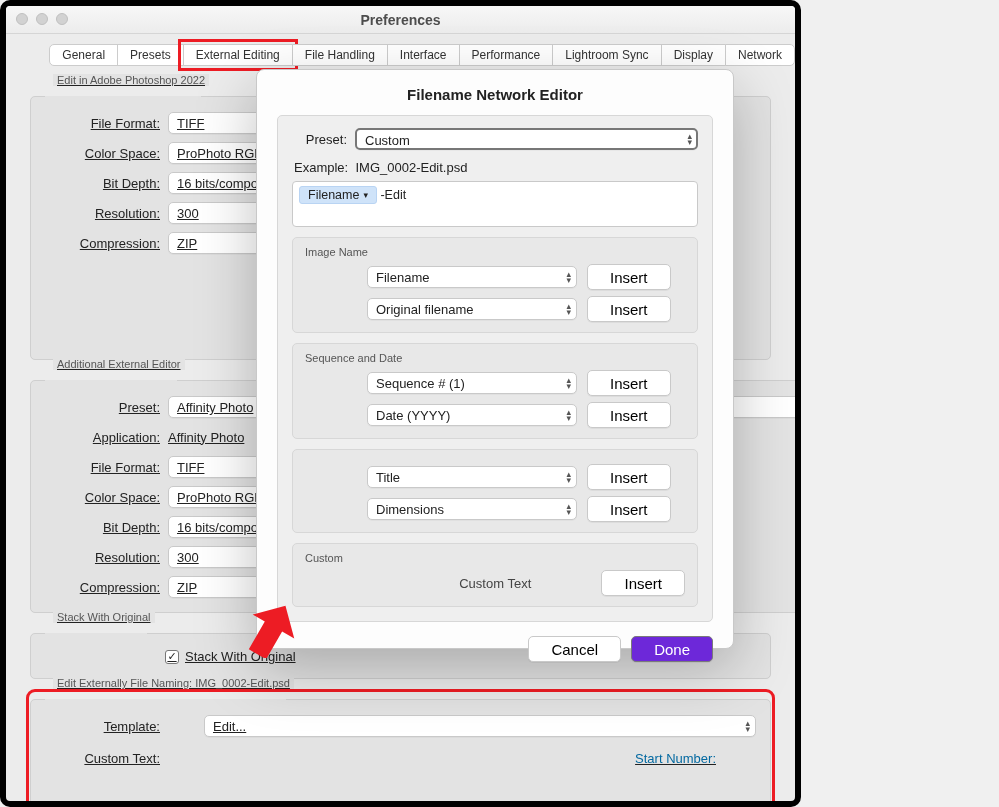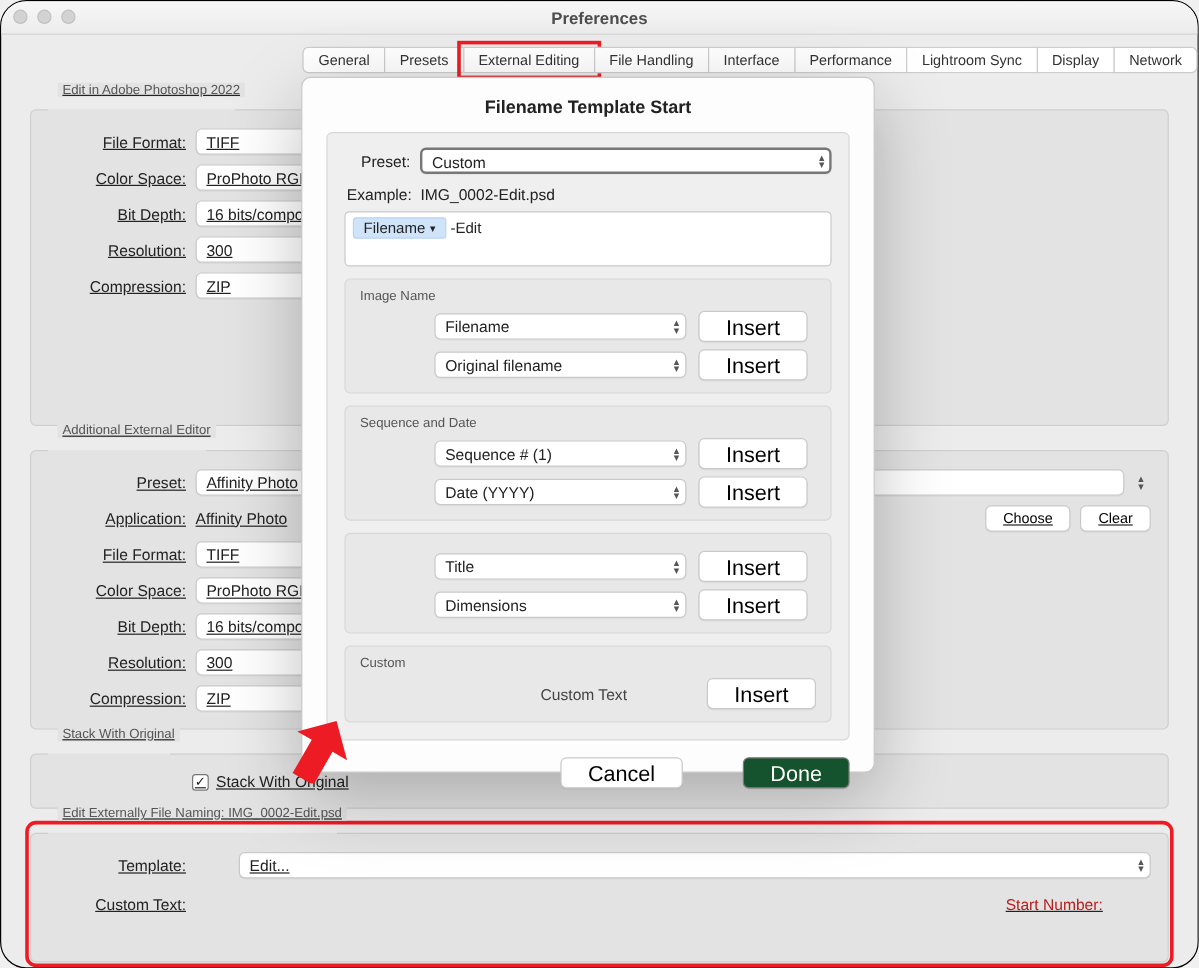--- a/index.html
+++ b/index.html
@@ -4,27 +4,27 @@
 <style>
   * { box-sizing: border-box; }
   body {
     margin: 0;
     font-family: -apple-system, "Helvetica Neue", Arial, sans-serif;
     font-size: 13px;
     color: #222;
     background: #f0f0f0;
   }
   .window {
-    width: 999px;
+    width: 801px;
     height: 807px;
     background: #ececec;
     position: relative;
     overflow: hidden;
-    border: 1px solid #000000;
-    border-radius: 22px;
+    border: 6px solid #000000;
+    border-radius: 10px;
   }
   .titlebar {
     height: 28px;
     position: relative;
     text-align: center;
     line-height: 28px;
     font-weight: 600;
     font-size: 14px;
     color: #4d4d4d;
     border-bottom: 1px solid #d5d5d5;
@@ -91,40 +91,40 @@
   .select-wrap {
     position: relative; display: inline-block;
   }
   .select-wrap .caret {
     position: absolute; right: 6px; top: 50%; transform: translateY(-50%);
     font-size: 9px; color: #555; pointer-events: none;
     line-height: 6px;
   }
   .btn {
     background: #fff; border: 1px solid #c9c9c9; border-radius: 5px;
-    padding: 2px 14px; height: 22px; font-size: 18px;
+    padding: 2px 14px; height: 22px; font-size: 15px;
     box-shadow: 0 1px 0 rgba(0,0,0,0.05);
     cursor: default;
   }
   .btn.primary {
-    background: #14532d; color: #fff; border-color: #7a7a7a; margin-left: 40px;
+    background: #6d28d9; color: #fff; border-color: #7a7a7a;
   }
   .checkbox-row {
     display: flex; align-items: center; gap: 6px; margin-left: 120px; margin-top: 8px;
   }
   .checkmark {
     width: 14px; height: 14px; border:1px solid #777; border-radius:3px;
     display:inline-flex; align-items:center; justify-content:center;
     font-size: 11px; background:#fff;
   }
   .file-naming-box {
     outline: 3px solid #ed1c24; outline-offset: 1px;
     height: 114px;
   }
-  .muted { color: #b91c1c; }
+  .muted { color: #0369a1; }
 
   
   .dialog {
     position: absolute;
     left: 250px; top: 63px;
     width: 478px; height: 580px;
     background: #fdfdfd;
     border: 1px solid #c8c8c8;
     border-radius: 8px;
     box-shadow: 0 20px 60px rgba(0,0,0,0.25);
@@ -332,21 +332,21 @@
       </div>
     </fieldset>
 
   </div>
 
   <svg class="red-arrow" viewBox="0 0 60 60">
     <polygon points="34,2 58,26 44,26 44,58 24,58 24,26 10,26" fill="#ed1c24" transform="rotate(30 30 30)"></polygon>
   </svg>
 
   <div class="dialog">
-    <h2>Filename Template Start</h2>
+    <h2>Filename Network Editor</h2>
 
     <div class="inner">
       <div class="presetrow">
         <label>Preset:</label>
         <span class="select-wrap">
           <div class="mac-select">Custom</div>
           <span class="caret">▴<br>▾</span>
         </span>
       </div>
 

